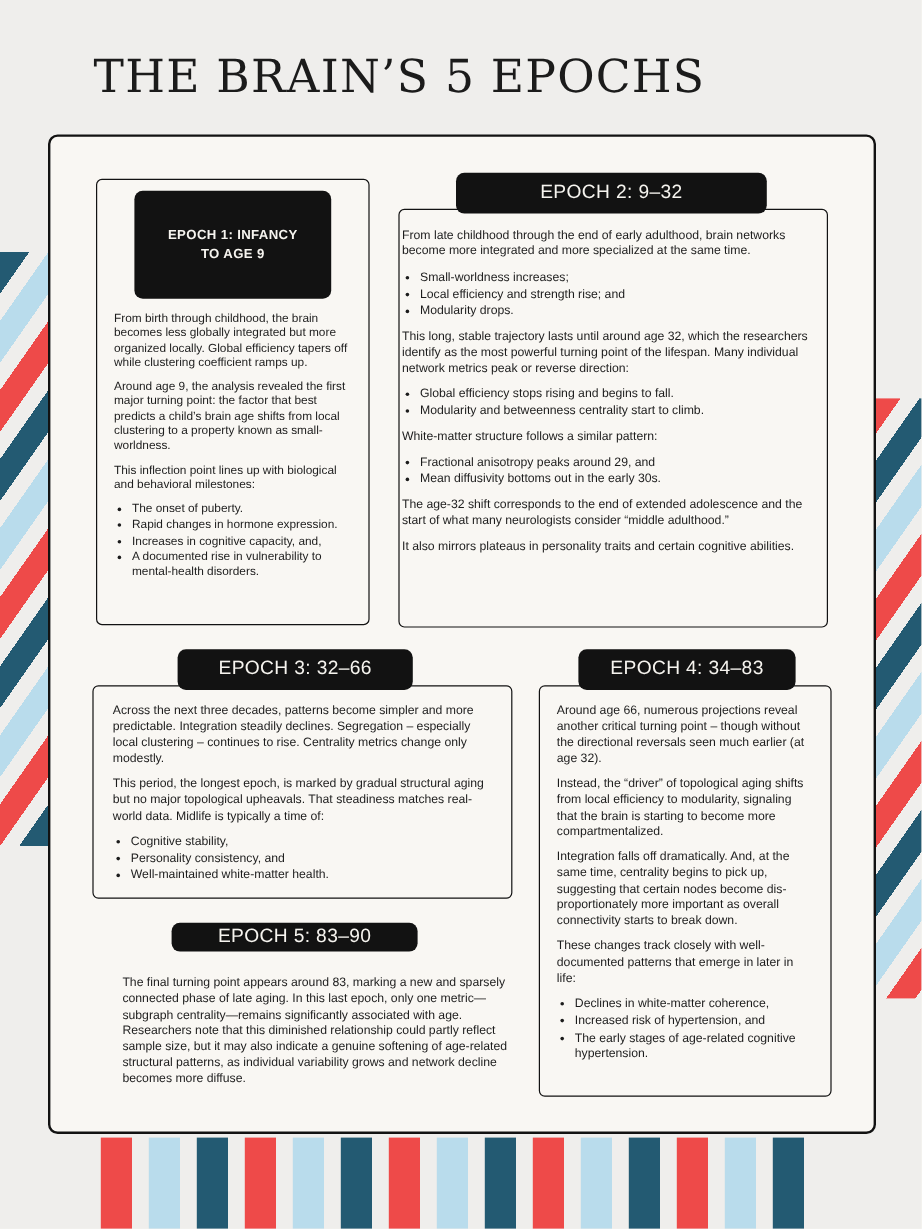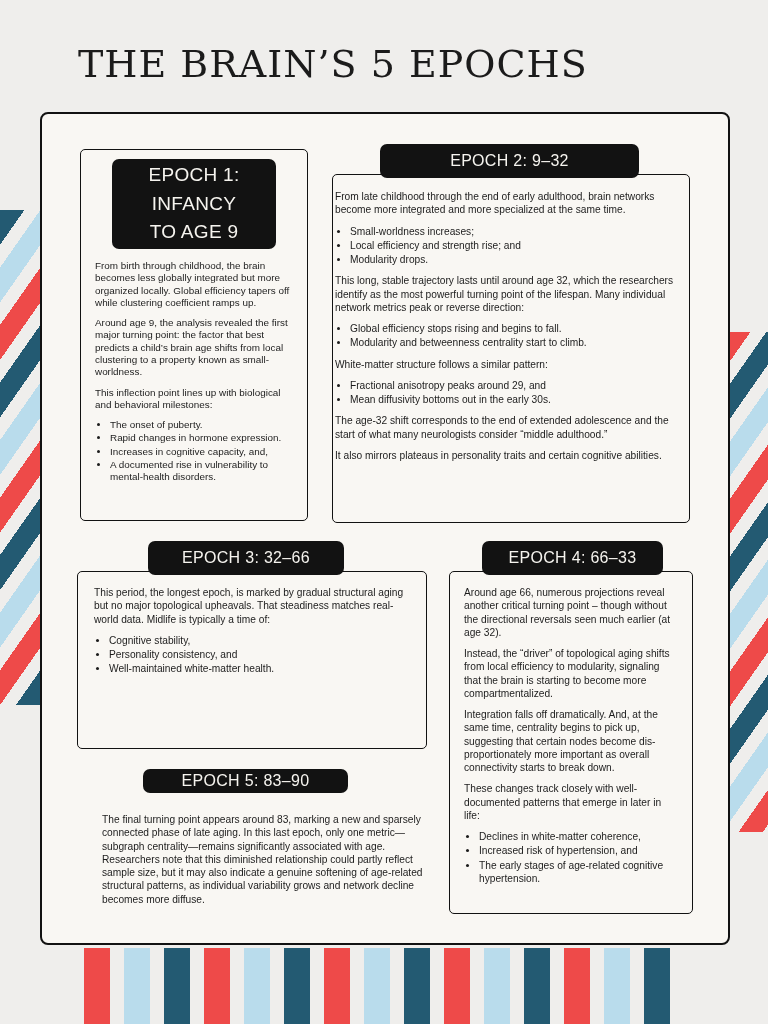--- a/index.html
+++ b/index.html
@@ -73,21 +73,21 @@
   .epoch-body { font-size:10.2px; line-height:1.3; }
   .epoch-body p, .epoch-body ul { margin:0 0 8px 0; }
   .epoch-body p:last-child, .epoch-body ul:last-child { margin-bottom:0; }
   .epoch-body ul { padding-left:15px; }
   .epoch-body li { margin-bottom:1px; }
 
   
   .box-1 { left:38px; top:35px; width:228px; height:372px; }
   .hdr-1 {
     position:relative; width:164px; height:90px; margin:9px auto 11px;
-    font-size:19px; line-height:1.5; padding:0 26px;
+    font-size:11px; line-height:1.5; padding:0 26px;font-weight:bold;
   }
   .box-1 .epoch-body { padding:0 14px 10px; font-size:9.9px; line-height:1.24; }
 
   
   .hdr-2 { left:338px; top:30px; width:259px; height:34px; }
   .box-2 { left:290px; top:60px; width:358px; height:349px; padding:15px 2px; }
 
   
   .hdr-3 { left:106px; top:427px; width:196px; height:34px; }
   .box-3 { left:35px; top:457px; width:350px; height:178px; padding:14px 16px; }
@@ -165,30 +165,31 @@
             <li>Mean diffusivity bottoms out in the early 30s.</li>
           </ul>
         <p>The age-32 shift corresponds to the end of extended adolescence and the start of what many neurologists consider “middle adulthood.”</p>
         <p>It also mirrors plateaus in personality traits and certain cognitive abilities.</p>
       </div>
     </div>
 
     <div class="epoch-header hdr-3">EPOCH 3: 32–66</div>
     <div class="epoch-box box-3">
       <div class="epoch-body">
+        <p>Across the next three decades, patterns become simpler and more predictable. Integration steadily declines. Segregation – especially local clustering – continues to rise. Centrality metrics change only modestly.</p>
         <p>This period, the longest epoch, is marked by gradual structural aging but no major topological upheavals. That steadiness matches real-world data. Midlife is typically a time of:</p>
         <ul>
             <li>Cognitive stability,</li>
             <li>Personality consistency, and</li>
             <li>Well-maintained white-matter health.</li>
           </ul>
       </div>
     </div>
 
-    <div class="epoch-header hdr-4">EPOCH 4: 66–33</div>
+    <div class="epoch-header hdr-4">EPOCH 4: 34–83</div>
     <div class="epoch-box box-4">
       <div class="epoch-body">
         <p>Around age 66, numerous projections reveal another critical turning point – though without the directional reversals seen much earlier (at age 32).</p>
         <p>Instead, the “driver” of topological aging shifts from local efficiency to modularity, signaling that the brain is starting to become more compartmentalized.</p>
         <p>Integration falls off dramatically. And, at the same time, centrality begins to pick up, suggesting that certain nodes become dis-proportionately more important as overall connectivity starts to break down.</p>
         <p>These changes track closely with well-documented patterns that emerge in later in life:</p>
         <ul>
             <li>Declines in white-matter coherence,</li>
             <li>Increased risk of hypertension, and</li>
             <li>The early stages of age-related cognitive hypertension.</li>

